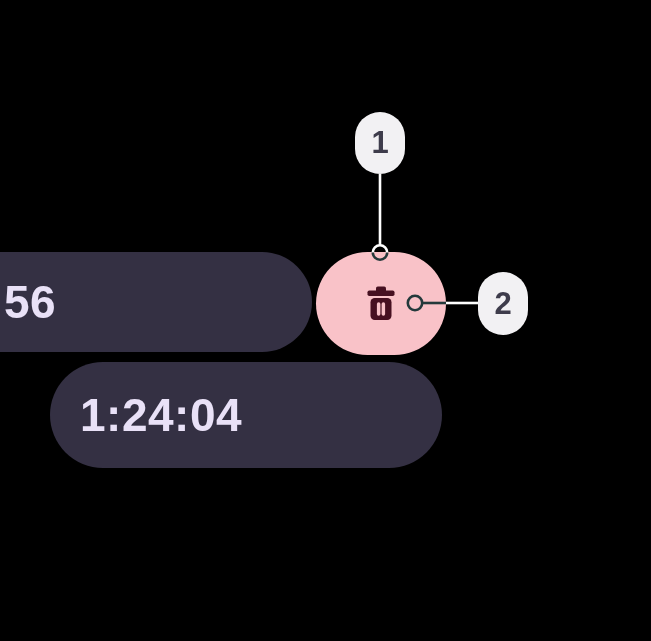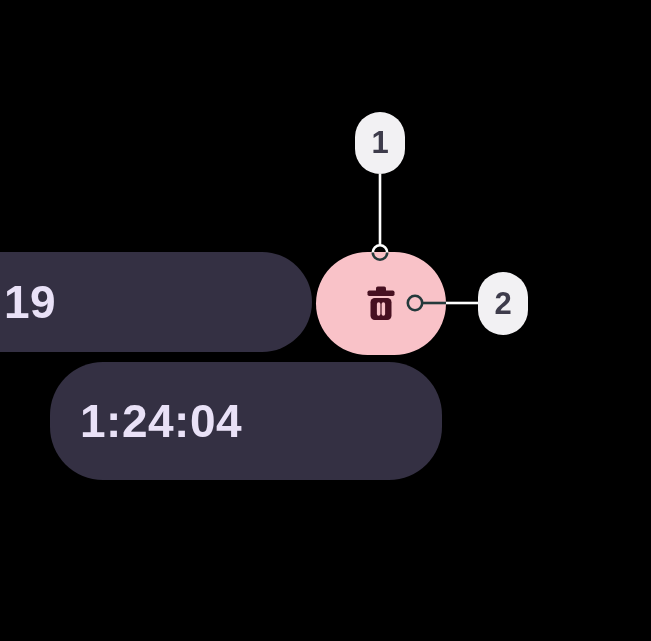--- a/index.html
+++ b/index.html
@@ -33,21 +33,21 @@
     width: 432px;   
     height: 100px;
     border-radius: 50px;
     padding-left: 124px; 
     box-sizing: border-box;
   }
   .chip-full {
     left: 50px;
     top: 362px;
     width: 392px;
-    height: 118px;
+    height: 106px;
     border-radius: 53px;
     padding-left: 30px;
     box-sizing: border-box;
   }
 
   
   .delete-button {
     position: absolute;
     left: 316px;
     top: 252px;
@@ -86,21 +86,21 @@
     top: 0;
     pointer-events: none;
   }
 </style>
 </head>
 <body>
 
 <div class="screen">
 
   <div class="chip chip-cropped">
-    <span>19</span>
+    <span>56</span>
   </div>
 
   <button class="delete-button">
     <span>
       <svg width="36" height="37" viewBox="0 0 36 37" aria-hidden="true">
         <g fill="#471021">
           <rect x="13" y="1.5" width="10" height="6" rx="1.8"></rect>
           <rect x="4.5" y="5.5" width="27" height="5.5" rx="1.8"></rect>
           <rect x="7.5" y="13" width="21" height="22" rx="4.2"></rect>
         </g>

